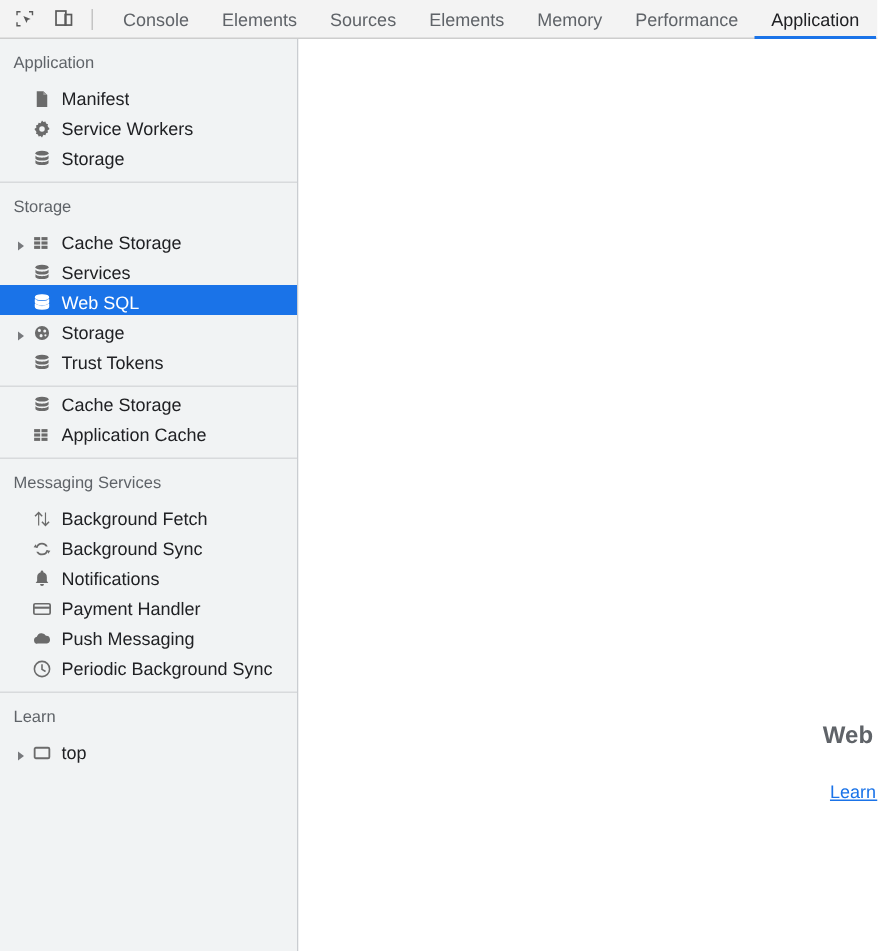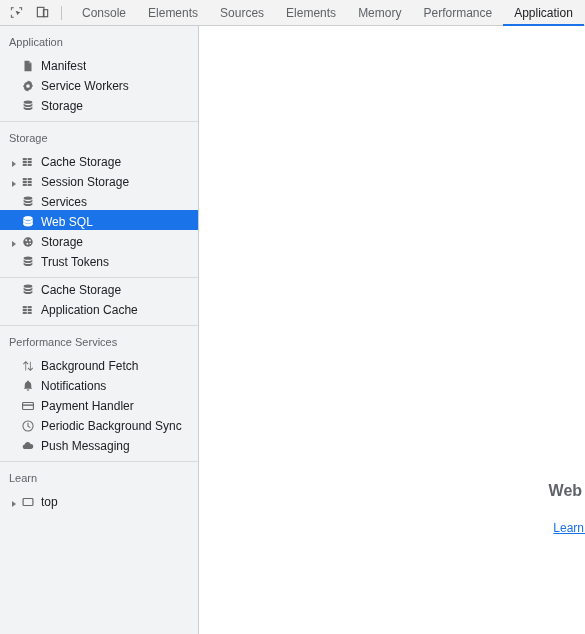--- a/index.html
+++ b/index.html
@@ -279,171 +279,164 @@
                 <rect x="7.6" y="3.5" width="4.6" height="2.4" fill="#6b6b6b"></rect>
                 <rect x="2" y="6.8" width="4.6" height="2.4" fill="#6b6b6b"></rect>
                 <rect x="7.6" y="6.8" width="4.6" height="2.4" fill="#6b6b6b"></rect>
                 <rect x="2" y="10.1" width="4.6" height="2.4" fill="#6b6b6b"></rect>
                 <rect x="7.6" y="10.1" width="4.6" height="2.4" fill="#6b6b6b"></rect>
               </svg>
           </span>
           <span class="row-label">Cache Storage</span>
         </div>
         <div class="tree-row">
+          <span class="twisty empty"></span>
+          <span class="icon">
+            <svg width="14" height="14" viewBox="0 0 16 16">
+                <ellipse cx="8" cy="3.6" rx="5" ry="1.8" fill="#6b6b6b"></ellipse>
+                <path d="M3 5.2v2.2c0 1 2.2 1.8 5 1.8s5-.8 5-1.8V5.2c0 1-2.2 1.8-5 1.8s-5-.8-5-1.8z" fill="#6b6b6b"></path>
+                <path d="M3 8.6v2.2c0 1 2.2 1.8 5 1.8s5-.8 5-1.8V8.6c0 1-2.2 1.8-5 1.8s-5-.8-5-1.8z" fill="#6b6b6b"></path>
+              </svg>
+          </span>
+          <span class="row-label">Services</span>
+        </div>
+        <div class="tree-row selected">
+          <span class="twisty empty"></span>
+          <span class="icon">
+            <svg width="14" height="14" viewBox="0 0 16 16">
+                <ellipse cx="8" cy="3.6" rx="5" ry="1.8" fill="#ffffff"></ellipse>
+                <path d="M3 5.2v2.2c0 1 2.2 1.8 5 1.8s5-.8 5-1.8V5.2c0 1-2.2 1.8-5 1.8s-5-.8-5-1.8z" fill="#ffffff"></path>
+                <path d="M3 8.6v2.2c0 1 2.2 1.8 5 1.8s5-.8 5-1.8V8.6c0 1-2.2 1.8-5 1.8s-5-.8-5-1.8z" fill="#ffffff"></path>
+              </svg>
+          </span>
+          <span class="row-label">Web SQL</span>
+        </div>
+        <div class="tree-row">
           <span class="twisty">
             <svg width="8" height="8" viewBox="0 0 8 8">
                 <path d="M2 1l4 3-4 3V1z" fill="#77797c"></path>
               </svg>
           </span>
+          <span class="icon">
+            <svg width="14" height="14" viewBox="0 0 16 16">
+                <circle cx="8" cy="8" r="5.4" fill="#6b6b6b"></circle>
+                <circle cx="6" cy="6" r="1.15" fill="#f1f3f4"></circle>
+                <circle cx="10.1" cy="6.4" r="1.15" fill="#f1f3f4"></circle>
+                <circle cx="7.3" cy="10" r="1.15" fill="#f1f3f4"></circle>
+                <circle cx="10.6" cy="9.8" r=".85" fill="#f1f3f4"></circle>
+              </svg>
+          </span>
+          <span class="row-label">Storage</span>
+        </div>
+        <div class="tree-row">
+          <span class="twisty empty"></span>
+          <span class="icon">
+            <svg width="14" height="14" viewBox="0 0 16 16">
+                <ellipse cx="8" cy="3.6" rx="5" ry="1.8" fill="#6b6b6b"></ellipse>
+                <path d="M3 5.2v2.2c0 1 2.2 1.8 5 1.8s5-.8 5-1.8V5.2c0 1-2.2 1.8-5 1.8s-5-.8-5-1.8z" fill="#6b6b6b"></path>
+                <path d="M3 8.6v2.2c0 1 2.2 1.8 5 1.8s5-.8 5-1.8V8.6c0 1-2.2 1.8-5 1.8s-5-.8-5-1.8z" fill="#6b6b6b"></path>
+              </svg>
+          </span>
+          <span class="row-label">Trust Tokens</span>
+        </div>
+      </div>
+    </div>
+
+    <div class="section">
+      <div class="section-items">
+        <div class="tree-row">
+          <span class="twisty empty"></span>
+          <span class="icon">
+            <svg width="14" height="14" viewBox="0 0 16 16">
+                <ellipse cx="8" cy="3.6" rx="5" ry="1.8" fill="#6b6b6b"></ellipse>
+                <path d="M3 5.2v2.2c0 1 2.2 1.8 5 1.8s5-.8 5-1.8V5.2c0 1-2.2 1.8-5 1.8s-5-.8-5-1.8z" fill="#6b6b6b"></path>
+                <path d="M3 8.6v2.2c0 1 2.2 1.8 5 1.8s5-.8 5-1.8V8.6c0 1-2.2 1.8-5 1.8s-5-.8-5-1.8z" fill="#6b6b6b"></path>
+              </svg>
+          </span>
+          <span class="row-label">Cache Storage</span>
+        </div>
+        <div class="tree-row">
+          <span class="twisty empty"></span>
           <span class="icon">
             <svg width="14" height="14" viewBox="0 0 16 16">
                 <rect x="2" y="3.5" width="4.6" height="2.4" fill="#6b6b6b"></rect>
                 <rect x="7.6" y="3.5" width="4.6" height="2.4" fill="#6b6b6b"></rect>
                 <rect x="2" y="6.8" width="4.6" height="2.4" fill="#6b6b6b"></rect>
                 <rect x="7.6" y="6.8" width="4.6" height="2.4" fill="#6b6b6b"></rect>
                 <rect x="2" y="10.1" width="4.6" height="2.4" fill="#6b6b6b"></rect>
                 <rect x="7.6" y="10.1" width="4.6" height="2.4" fill="#6b6b6b"></rect>
               </svg>
           </span>
-          <span class="row-label">Session Storage</span>
-        </div>
-        <div class="tree-row">
-          <span class="twisty empty"></span>
-          <span class="icon">
-            <svg width="14" height="14" viewBox="0 0 16 16">
-                <ellipse cx="8" cy="3.6" rx="5" ry="1.8" fill="#6b6b6b"></ellipse>
-                <path d="M3 5.2v2.2c0 1 2.2 1.8 5 1.8s5-.8 5-1.8V5.2c0 1-2.2 1.8-5 1.8s-5-.8-5-1.8z" fill="#6b6b6b"></path>
-                <path d="M3 8.6v2.2c0 1 2.2 1.8 5 1.8s5-.8 5-1.8V8.6c0 1-2.2 1.8-5 1.8s-5-.8-5-1.8z" fill="#6b6b6b"></path>
-              </svg>
-          </span>
-          <span class="row-label">Services</span>
-        </div>
-        <div class="tree-row selected">
-          <span class="twisty empty"></span>
-          <span class="icon">
-            <svg width="14" height="14" viewBox="0 0 16 16">
-                <ellipse cx="8" cy="3.6" rx="5" ry="1.8" fill="#ffffff"></ellipse>
-                <path d="M3 5.2v2.2c0 1 2.2 1.8 5 1.8s5-.8 5-1.8V5.2c0 1-2.2 1.8-5 1.8s-5-.8-5-1.8z" fill="#ffffff"></path>
-                <path d="M3 8.6v2.2c0 1 2.2 1.8 5 1.8s5-.8 5-1.8V8.6c0 1-2.2 1.8-5 1.8s-5-.8-5-1.8z" fill="#ffffff"></path>
-              </svg>
-          </span>
-          <span class="row-label">Web SQL</span>
-        </div>
-        <div class="tree-row">
-          <span class="twisty">
-            <svg width="8" height="8" viewBox="0 0 8 8">
-                <path d="M2 1l4 3-4 3V1z" fill="#77797c"></path>
-              </svg>
-          </span>
-          <span class="icon">
-            <svg width="14" height="14" viewBox="0 0 16 16">
-                <circle cx="8" cy="8" r="5.4" fill="#6b6b6b"></circle>
-                <circle cx="6" cy="6" r="1.15" fill="#f1f3f4"></circle>
-                <circle cx="10.1" cy="6.4" r="1.15" fill="#f1f3f4"></circle>
-                <circle cx="7.3" cy="10" r="1.15" fill="#f1f3f4"></circle>
-                <circle cx="10.6" cy="9.8" r=".85" fill="#f1f3f4"></circle>
-              </svg>
-          </span>
-          <span class="row-label">Storage</span>
-        </div>
-        <div class="tree-row">
-          <span class="twisty empty"></span>
-          <span class="icon">
-            <svg width="14" height="14" viewBox="0 0 16 16">
-                <ellipse cx="8" cy="3.6" rx="5" ry="1.8" fill="#6b6b6b"></ellipse>
-                <path d="M3 5.2v2.2c0 1 2.2 1.8 5 1.8s5-.8 5-1.8V5.2c0 1-2.2 1.8-5 1.8s-5-.8-5-1.8z" fill="#6b6b6b"></path>
-                <path d="M3 8.6v2.2c0 1 2.2 1.8 5 1.8s5-.8 5-1.8V8.6c0 1-2.2 1.8-5 1.8s-5-.8-5-1.8z" fill="#6b6b6b"></path>
-              </svg>
-          </span>
-          <span class="row-label">Trust Tokens</span>
+          <span class="row-label">Application Cache</span>
         </div>
       </div>
     </div>
 
     <div class="section">
-      <div class="section-items">
-        <div class="tree-row">
-          <span class="twisty empty"></span>
-          <span class="icon">
-            <svg width="14" height="14" viewBox="0 0 16 16">
-                <ellipse cx="8" cy="3.6" rx="5" ry="1.8" fill="#6b6b6b"></ellipse>
-                <path d="M3 5.2v2.2c0 1 2.2 1.8 5 1.8s5-.8 5-1.8V5.2c0 1-2.2 1.8-5 1.8s-5-.8-5-1.8z" fill="#6b6b6b"></path>
-                <path d="M3 8.6v2.2c0 1 2.2 1.8 5 1.8s5-.8 5-1.8V8.6c0 1-2.2 1.8-5 1.8s-5-.8-5-1.8z" fill="#6b6b6b"></path>
-              </svg>
-          </span>
-          <span class="row-label">Cache Storage</span>
-        </div>
-        <div class="tree-row">
-          <span class="twisty empty"></span>
-          <span class="icon">
-            <svg width="14" height="14" viewBox="0 0 16 16">
-                <rect x="2" y="3.5" width="4.6" height="2.4" fill="#6b6b6b"></rect>
-                <rect x="7.6" y="3.5" width="4.6" height="2.4" fill="#6b6b6b"></rect>
-                <rect x="2" y="6.8" width="4.6" height="2.4" fill="#6b6b6b"></rect>
-                <rect x="7.6" y="6.8" width="4.6" height="2.4" fill="#6b6b6b"></rect>
-                <rect x="2" y="10.1" width="4.6" height="2.4" fill="#6b6b6b"></rect>
-                <rect x="7.6" y="10.1" width="4.6" height="2.4" fill="#6b6b6b"></rect>
-              </svg>
-          </span>
-          <span class="row-label">Application Cache</span>
-        </div>
-      </div>
-    </div>
-
-    <div class="section">
-      <div class="section-title">Performance Services</div>
+      <div class="section-title">Messaging Services</div>
       <div class="section-items">
         <div class="tree-row">
           <span class="twisty empty"></span>
           <span class="icon">
             <svg width="14" height="14" viewBox="0 0 16 16">
                 <path d="M5 13V4.4L3.1 6.3l-.8-.85L5.45 2.3l3.1 3.15-.8.85L5.9 4.4V13H5z" fill="#6b6b6b"></path>
                 <path d="M11.1 3v8.6l1.85-1.9.85.85-3.15 3.15-3.1-3.15.8-.85 1.85 1.9V3h.9z" fill="#6b6b6b"></path>
               </svg>
           </span>
           <span class="row-label">Background Fetch</span>
         </div>
         <div class="tree-row">
           <span class="twisty empty"></span>
           <span class="icon">
             <svg width="14" height="14" viewBox="0 0 16 16">
+                <path d="M8 3.2a4.8 4.8 0 014.35 2.8h-1.5A3.5 3.5 0 008 4.5a3.5 3.5 0 00-3.4 2.7l-1.25-.3A4.8 4.8 0 018 3.2z" fill="#6b6b6b"></path>
+                <path d="M8 12.8a4.8 4.8 0 01-4.35-2.8h1.5A3.5 3.5 0 008 11.5a3.5 3.5 0 003.4-2.7l1.25.3A4.8 4.8 0 018 12.8z" fill="#6b6b6b"></path>
+                <path d="M3.2 4.4l1.1 2.6-2.7-.4zM12.8 11.6l-1.1-2.6 2.7.4z" fill="#6b6b6b"></path>
+              </svg>
+          </span>
+          <span class="row-label">Background Sync</span>
+        </div>
+        <div class="tree-row">
+          <span class="twisty empty"></span>
+          <span class="icon">
+            <svg width="14" height="14" viewBox="0 0 16 16">
                 <path d="M8 1.6c.55 0 1 .45 1 1v.35A3.9 3.9 0 0111.7 6.6v3l1.1 1.5H3.2l1.1-1.5v-3A3.9 3.9 0 017 2.95V2.6c0-.55.45-1 1-1z" fill="#6b6b6b"></path>
                 <path d="M6.5 11.9h3a1.5 1.5 0 01-3 0z" fill="#6b6b6b"></path>
               </svg>
           </span>
           <span class="row-label">Notifications</span>
         </div>
         <div class="tree-row">
           <span class="twisty empty"></span>
           <span class="icon">
             <svg width="14" height="14" viewBox="0 0 16 16">
                 <rect x="1.8" y="4" width="12.4" height="8" rx="1" fill="none" stroke="#6b6b6b" stroke-width="1.3"></rect>
                 <rect x="1.8" y="6.2" width="12.4" height="1.6" fill="#6b6b6b"></rect>
               </svg>
           </span>
           <span class="row-label">Payment Handler</span>
         </div>
         <div class="tree-row">
           <span class="twisty empty"></span>
           <span class="icon">
             <svg width="14" height="14" viewBox="0 0 16 16">
+                <path d="M4.3 11.8A2.8 2.8 0 014.1 6.3 3.7 3.7 0 0111 5.6a2.9 2.9 0 01.7 5.75l-.2.05H4.3z" fill="#6b6b6b"></path>
+              </svg>
+          </span>
+          <span class="row-label">Push Messaging</span>
+        </div>
+        <div class="tree-row">
+          <span class="twisty empty"></span>
+          <span class="icon">
+            <svg width="14" height="14" viewBox="0 0 16 16">
                 <circle cx="8" cy="8" r="5.8" fill="none" stroke="#6b6b6b" stroke-width="1.2"></circle>
                 <path d="M8 4.4v3.9l2.7 1.6" fill="none" stroke="#6b6b6b" stroke-width="1.2"></path>
               </svg>
           </span>
           <span class="row-label">Periodic Background Sync</span>
-        </div>
-        <div class="tree-row">
-          <span class="twisty empty"></span>
-          <span class="icon">
-            <svg width="14" height="14" viewBox="0 0 16 16">
-                <path d="M4.3 11.8A2.8 2.8 0 014.1 6.3 3.7 3.7 0 0111 5.6a2.9 2.9 0 01.7 5.75l-.2.05H4.3z" fill="#6b6b6b"></path>
-              </svg>
-          </span>
-          <span class="row-label">Push Messaging</span>
         </div>
       </div>
     </div>
 
     <div class="section">
       <div class="section-title">Learn</div>
       <div class="section-items">
         <div class="tree-row">
           <span class="twisty">
             <svg width="8" height="8" viewBox="0 0 8 8">

